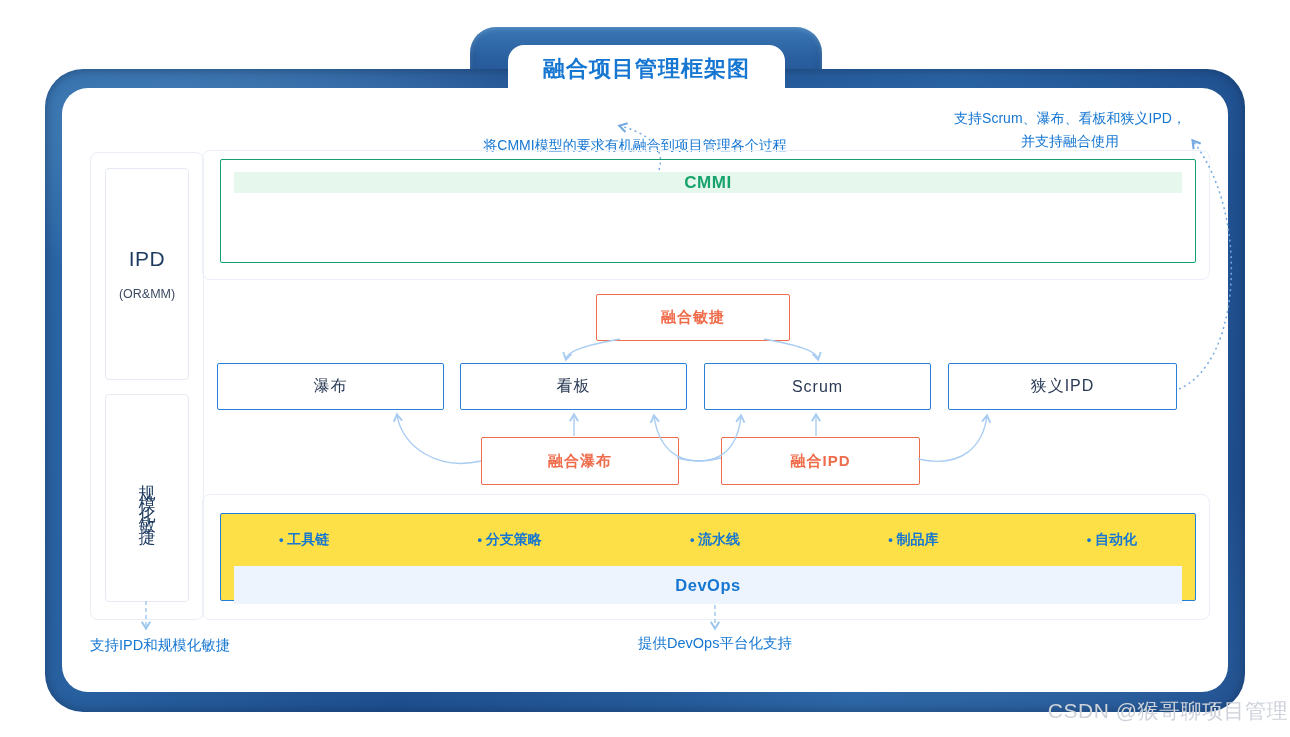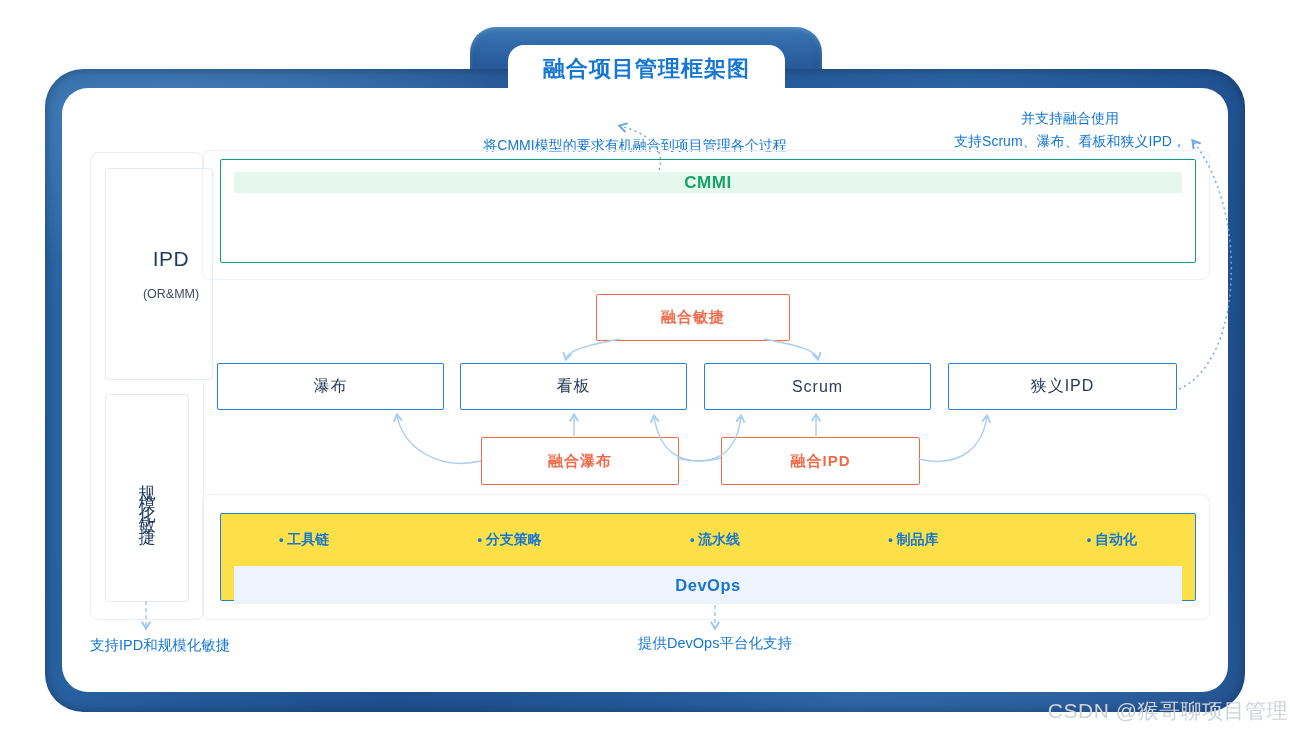--- a/index.html
+++ b/index.html
@@ -39,21 +39,21 @@
   .anno-cmmi{left:440px;top:100px;width:390px;text-align:center;margin-top:37px;}
   .anno-right{left:940px;top:107px;width:260px;text-align:center;line-height:23px;}
   .note-left{left:90px;top:636px;font-size:14.5px;}
   .note-devops{left:595px;top:634px;width:240px;text-align:center;font-size:14.5px;}
 
   
   .sidebar{position:absolute;left:90px;top:152px;width:112px;height:466px;
     border:1px solid #e9edf4;border-radius:8px;}
   .side-box{position:absolute;left:105px;width:82px;border:1px solid #e5eaf2;border-radius:4px;
     background:#ffffff;display:flex;flex-direction:column;align-items:center;justify-content:center;}
-  .ipd-box{top:168px;height:210px;padding-left:24px;}
+  .ipd-box{top:168px;height:210px;}
   .ipd-title{color:#1d3a5f;font-size:21px;font-weight:500;letter-spacing:.5px;}
   .ipd-sub{color:#3c4a63;font-size:12.5px;margin-top:16px;}
   .scale-box{top:394px;height:206px;}
   .v-text{writing-mode:vertical-lr;text-orientation:upright;letter-spacing:11px;
     color:#1d3a5f;font-size:17px;font-weight:500;}
 
   
   .section{position:absolute;left:202px;width:1006px;border:1px solid #ecf0f8;border-radius:8px;}
   .section-cmmi{top:150px;height:128px;}
   .section-devops{top:494px;height:124px;}
@@ -109,22 +109,22 @@
 
 <div class="frame-bump"></div>
 <div class="frame-main"></div>
 <div class="content"></div>
 <div class="tab-white">
   <span class="tab-title">融合项目管理框架图</span>
 </div>
 
 <div class="anno anno-cmmi">将CMMI模型的要求有机融合到项目管理各个过程</div>
 <div class="anno anno-right">
+  <div>支持Scrum、瀑布、看板和狭义IPD，</div>
   <div>并支持融合使用</div>
-  <div>支持Scrum、瀑布、看板和狭义IPD，</div>
 </div>
 
 <div class="sidebar"></div>
 <div class="side-box ipd-box">
   <div class="ipd-title">IPD</div>
   <div class="ipd-sub">(OR&amp;MM)</div>
 </div>
 <div class="side-box scale-box">
   <div class="v-text">规模化敏捷</div>
 </div>

